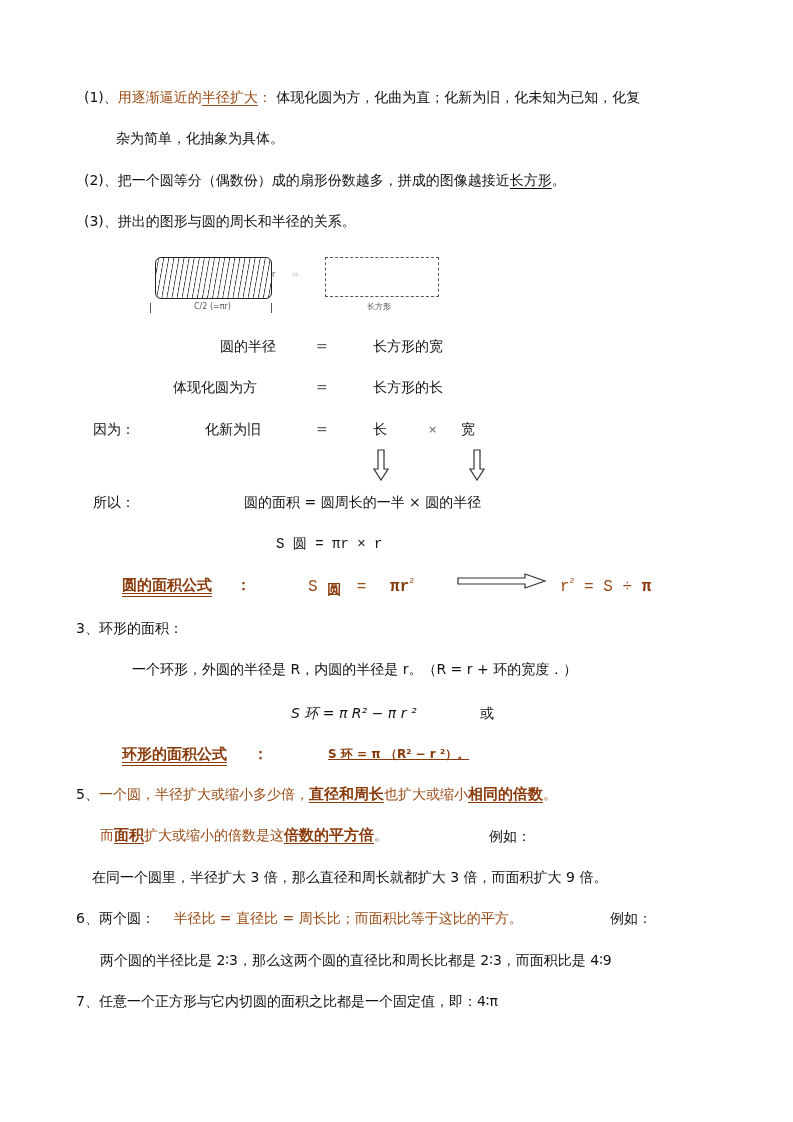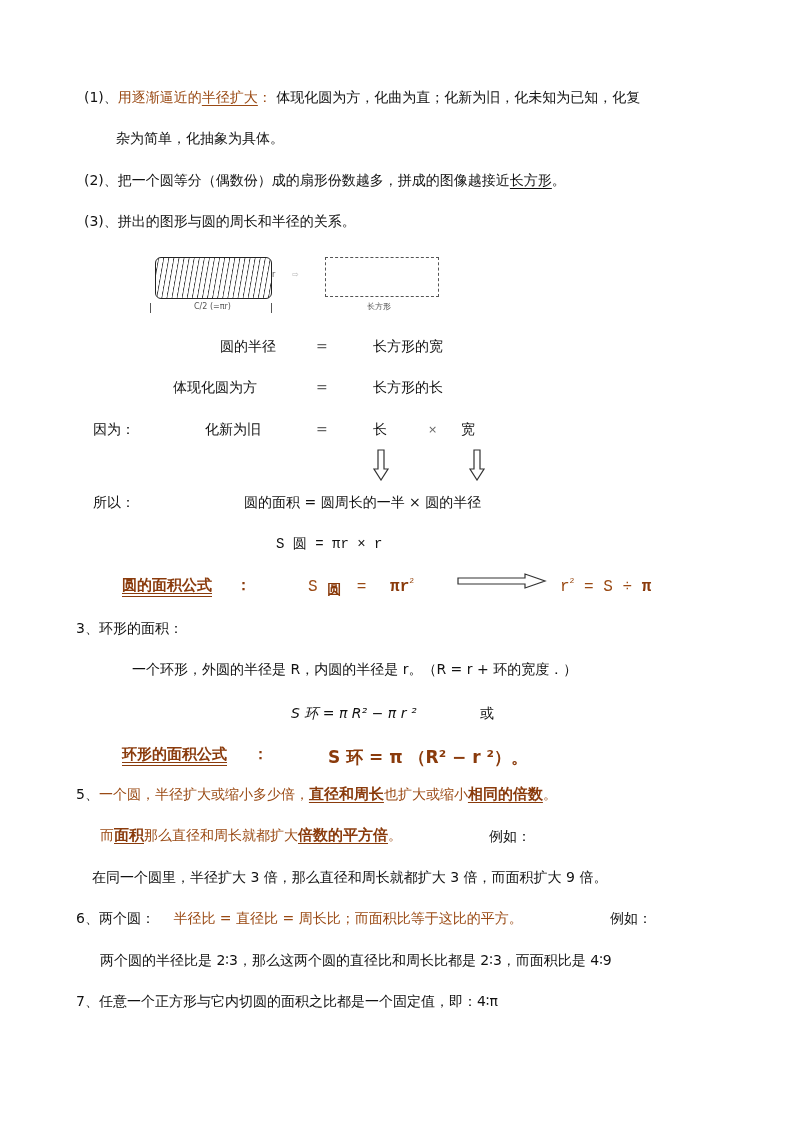--- a/index.html
+++ b/index.html
@@ -87,27 +87,27 @@
   <span>r</span><sup>2</sup>
   <span>=  S ÷ </span><span class="brown-b">π</span>
 </div>
 
 <div class="abs" style="left:76px; top:620px;">3、环形的面积：</div>
 <div class="abs" style="left:100px; top:661px;margin-left:32px;">一个环形，外圆的半径是 R，内圆的半径是 r。（R = r + 环的宽度．）</div>
 <div class="abs" style="left:291px; top:705px;font-style:italic;">S 环 = π R² − π r ²</div>
 <div class="abs" style="left:480px; top:705px;">或</div>
 <div class="abs big brown-b dul" style="left:122px; top:745px;">环形的面积公式</div>
 <div class="abs big brown-b" style="left:253px; top:745px;">：</div>
-<div class="abs brown-b" style="left:328px; top:746px; font-size:17px;">S 环 =  π （R² − r ²）。</div>
+<div class="abs brown-b" style="left:328px; top:746px; font-size:12px;text-decoration:underline;">S 环 =  π （R² − r ²）。</div>
 
 <div class="abs" style="left:76px; top:785px;text-align:center;">
   <span>5、</span><span class="brown">一个圆，半径扩大或缩小多少倍，</span><span class="brown-b big ul">直径和周长</span><span class="brown">也扩大或缩小</span><span class="brown-b big ul">相同的倍数</span><span class="brown">。</span>
 </div>
 <div class="abs" style="left:100px; top:826px;">
-  <span class="brown">而</span><span class="brown-b big ul">面积</span><span class="brown">那么直径和周长就都扩大</span><span class="brown-b big ul">倍数的平方倍</span><span class="brown">。</span>
+  <span class="brown">而</span><span class="brown-b big ul">面积</span><span class="brown">扩大或缩小的倍数是这</span><span class="brown-b big ul">倍数的平方倍</span><span class="brown">。</span>
 </div>
 <div class="abs" style="left:489px; top:828px;">例如：</div>
 <div class="abs" style="left:92px; top:869px;">在同一个圆里，半径扩大 3 倍，那么直径和周长就都扩大 3 倍，而面积扩大 9 倍。</div>
 
 <div class="abs" style="left:76px; top:910px;">
   <span>6、两个圆：</span>
   <span class="brown" style="margin-left:14px;">半径比 = 直径比 = 周长比；而面积比等于这比的平方。</span>
 </div>
 <div class="abs" style="left:610px; top:910px;">例如：</div>
 <div class="abs" style="left:100px; top:952px;">两个圆的半径比是 2∶3，那么这两个圆的直径比和周长比都是 2∶3，而面积比是 4∶9</div>

